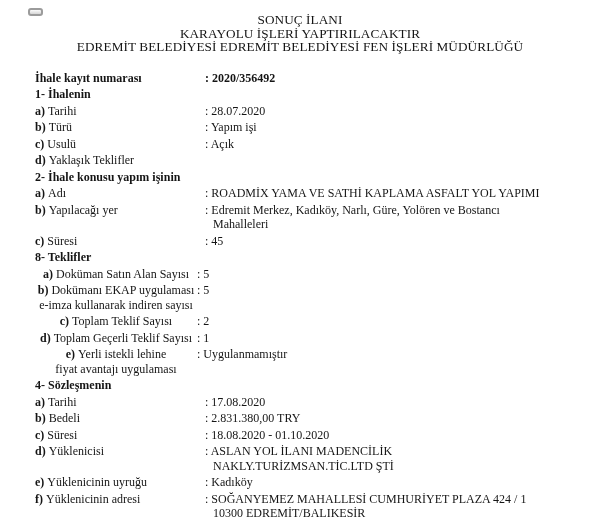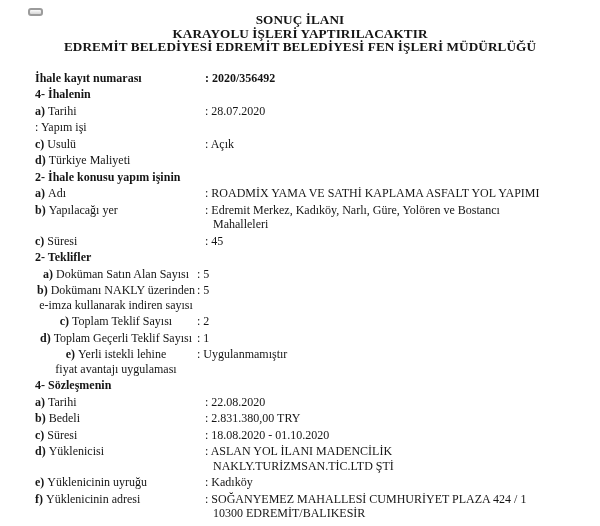--- a/index.html
+++ b/index.html
@@ -16,21 +16,21 @@
     position: absolute;
     left: 28px; top: 8px;
     width: 15px; height: 8px;
     border: 2px solid #9b9b9b;
     border-radius: 3px;
     background: linear-gradient(#fbfbfb, #d6d6d6);
   }
   .hdr {
     margin-top: 13px;
     text-align: center;
-    font-weight: bold;
+    font-weight: normal;
     font-size: 13.2px;
     line-height: 13.5px;
     letter-spacing: 0.1px;
   }
   .tbl {
     margin: 17px 18px 0 35px;
     font-size: 12px;
   }
   .row {
     display: flex;
@@ -64,45 +64,46 @@
 <div class="tbl">
 
   <div class="row">
     <div class="lbl lb"><span>İhale kayıt numarası</span></div>
     <div class="val">
         <div class="bv">: 2020/356492</div>
       </div>
   </div>
 
   <div class="row">
-    <div class="sec-t">4- İhalenin</div>
+    <div class="sec-t">1- İhalenin</div>
   </div>
 
   <div class="row">
     <div class="lbl"><span class="b">a)</span><span>Tarihi</span></div>
     <div class="val">
         <div>: 28.07.2020</div>
       </div>
   </div>
 
   <div class="row">
+    <div class="lbl"><span class="b">b)</span><span>Türü</span></div>
     <div class="val">
         <div>: Yapım işi</div>
       </div>
   </div>
 
   <div class="row">
     <div class="lbl"><span class="b">c)</span><span>Usulü</span></div>
     <div class="val">
         <div>: Açık</div>
       </div>
   </div>
 
   <div class="row">
-    <div class="lbl"><span class="b">d)</span><span>Türkiye Maliyeti</span></div>
+    <div class="lbl"><span class="b">d)</span><span>Yaklaşık Teklifler</span></div>
   </div>
 
   <div class="row">
     <div class="sec-t">2- İhale konusu yapım işinin</div>
   </div>
 
   <div class="row">
     <div class="lbl"><span class="b">a)</span><span>Adı</span></div>
     <div class="val">
         <div>: ROADMİX YAMA VE SATHİ KAPLAMA ASFALT YOL YAPIMI</div>
@@ -118,32 +119,32 @@
   </div>
 
   <div class="row">
     <div class="lbl"><span class="b">c)</span><span>Süresi</span></div>
     <div class="val">
         <div>: 45</div>
       </div>
   </div>
 
   <div class="row">
-    <div class="sec-t">2- Teklifler</div>
+    <div class="sec-t">8- Teklifler</div>
   </div>
 
   <div class="row">
     <div class="lbl n"><span class="b">a)</span><span>Doküman Satın Alan Sayısı</span></div>
     <div class="val">
         <div>: 5</div>
       </div>
   </div>
 
   <div class="row">
-    <div class="lbl n"><span class="b">b)</span><span>Dokümanı NAKLY üzerinden</span><div>e-imza kullanarak indiren sayısı</div></div>
+    <div class="lbl n"><span class="b">b)</span><span>Dokümanı EKAP uygulaması</span><div>e-imza kullanarak indiren sayısı</div></div>
     <div class="val">
         <div>: 5</div>
       </div>
   </div>
 
   <div class="row">
     <div class="lbl n"><span class="b">c)</span><span>Toplam Teklif Sayısı</span></div>
     <div class="val">
         <div>: 2</div>
       </div>
@@ -163,21 +164,21 @@
       </div>
   </div>
 
   <div class="row">
     <div class="sec-t">4- Sözleşmenin</div>
   </div>
 
   <div class="row">
     <div class="lbl"><span class="b">a)</span><span>Tarihi</span></div>
     <div class="val">
-        <div>: 22.08.2020</div>
+        <div>: 17.08.2020</div>
       </div>
   </div>
 
   <div class="row">
     <div class="lbl"><span class="b">b)</span><span>Bedeli</span></div>
     <div class="val">
         <div>: 2.831.380,00 TRY</div>
       </div>
   </div>
 

